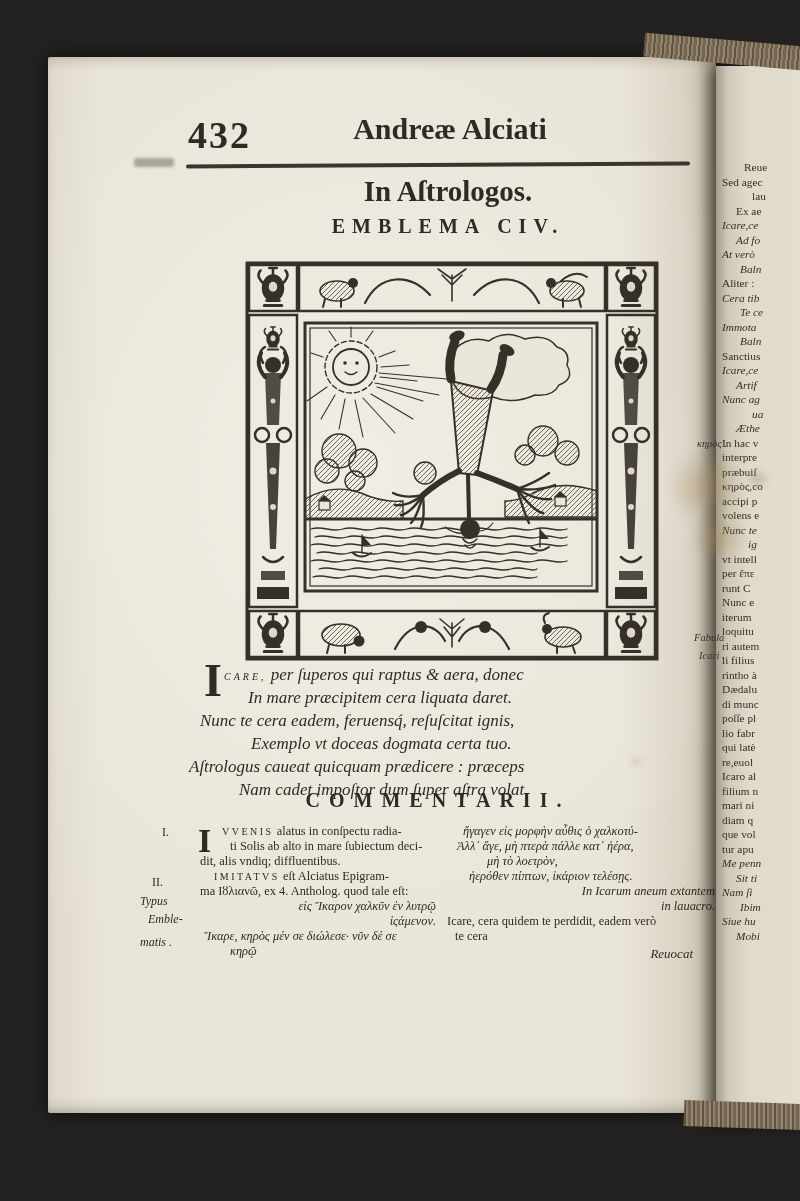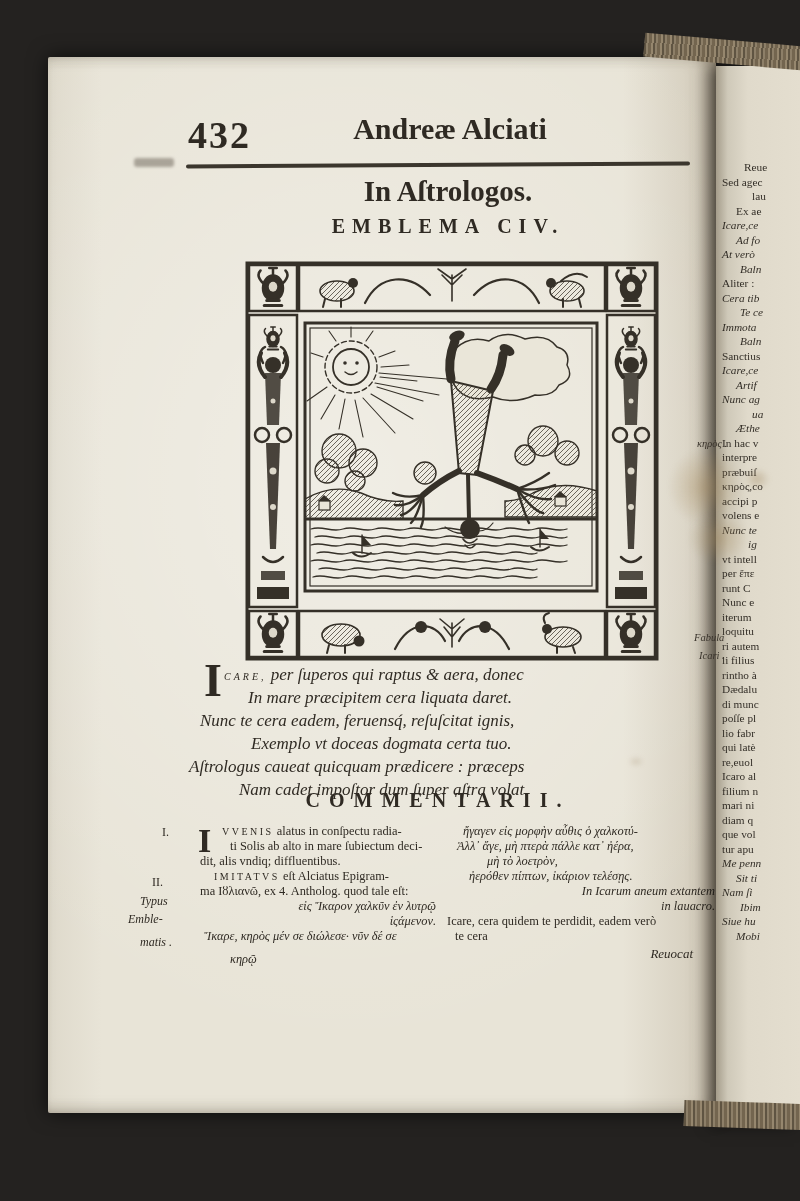--- a/index.html
+++ b/index.html
@@ -270,38 +270,38 @@
     <div id="comm-dropcap">I</div>
     <div class="col" id="col-left">
         <div class="c-line" style="margin-left: 22px;"><span class="caps">VVENIS</span> alatus in conſpectu radia-</div>
         <div class="c-line" style="margin-left: 30px;">ti Solis ab alto in mare ſubiectum deci-</div>
         <div class="c-line">dit, alis vndiq; diffluentibus.</div>
         <div class="c-line" style="margin-left: 14px;"><span class="caps">IMITATVS</span> eſt Alciatus Epigram-</div>
         <div class="c-line">ma Iȣλιανῶ, ex 4. Antholog. quod tale eſt:</div>
         <div class="c-line greek center">εἰς Ἴκαρον χαλκῦν ἐν λυτρῷ</div>
         <div class="c-line greek center">ἱςάμενον.</div>
         <div class="c-line greek" style="margin-left: 4px;">Ἴκαρε, κηρὸς μέν σε διώλεσε· νῦν δέ σε</div>
-        <div class="c-line greek" style="margin-left: 30px; margin-top: 8px;">κηρῷ</div>
+        <div class="c-line greek" style="margin-left: 30px;">κηρῷ</div>
       </div>
     <div class="col" id="col-right">
         <div class="c-line greek" style="margin-left: 16px;">ἤγαγεν εἰς μορφὴν αὖθις ὁ χαλκοτύ-</div>
         <div class="c-line greek" style="margin-left: 10px;">Ἀλλ᾽ ἄγε, μὴ πτερὰ πάλλε κατ᾽ ἠέρα,</div>
         <div class="c-line greek" style="margin-left: 40px;">μὴ τὸ λοετρὸν,</div>
         <div class="c-line greek" style="margin-left: 22px;">ἠερόθεν πίπτων, ἰκάριον τελέσῃς.</div>
         <div class="c-line italic center">In Icarum aneum extantem</div>
         <div class="c-line italic center">in lauacro.</div>
         <div class="c-line">Icare, cera quidem te perdidit, eadem verò</div>
         <div class="c-line" style="margin-left: 8px;">te cera</div>
       </div>
     <div class="abs" id="catchword">Reuocat</div>
     <div id="mnotes">
         <div class="mnote" style="left: 114px; top: 768px;">I.</div>
         <div class="mnote" style="left: 104px; top: 818px;">II.</div>
         <div class="mnote italic" style="left: 92px; top: 837px;">Typus</div>
-        <div class="mnote italic" style="left: 80px; top: 855px; text-align: center;">Emble-</div>
+        <div class="mnote italic" style="left: 100px; top: 855px; text-align: center;">Emble-</div>
         <div class="mnote italic" style="left: 92px; top: 878px;">matis .</div>
       </div>
   </div>
 
   <div id="page-facing">
     <div id="facing-lines">
         <div class="f-line" style="padding-left: 22px;">Reue</div>
         <div class="f-line">Sed agec</div>
         <div class="f-line" style="padding-left: 30px;">lau</div>
         <div class="f-line" style="padding-left: 14px;">Ex ae</div>

